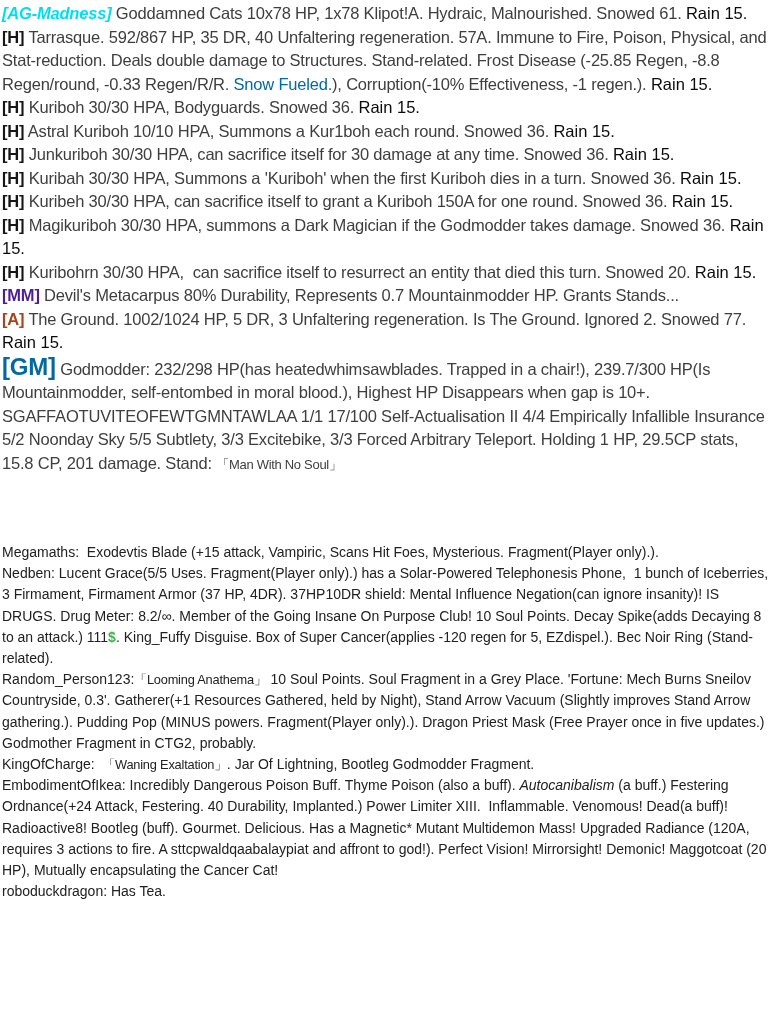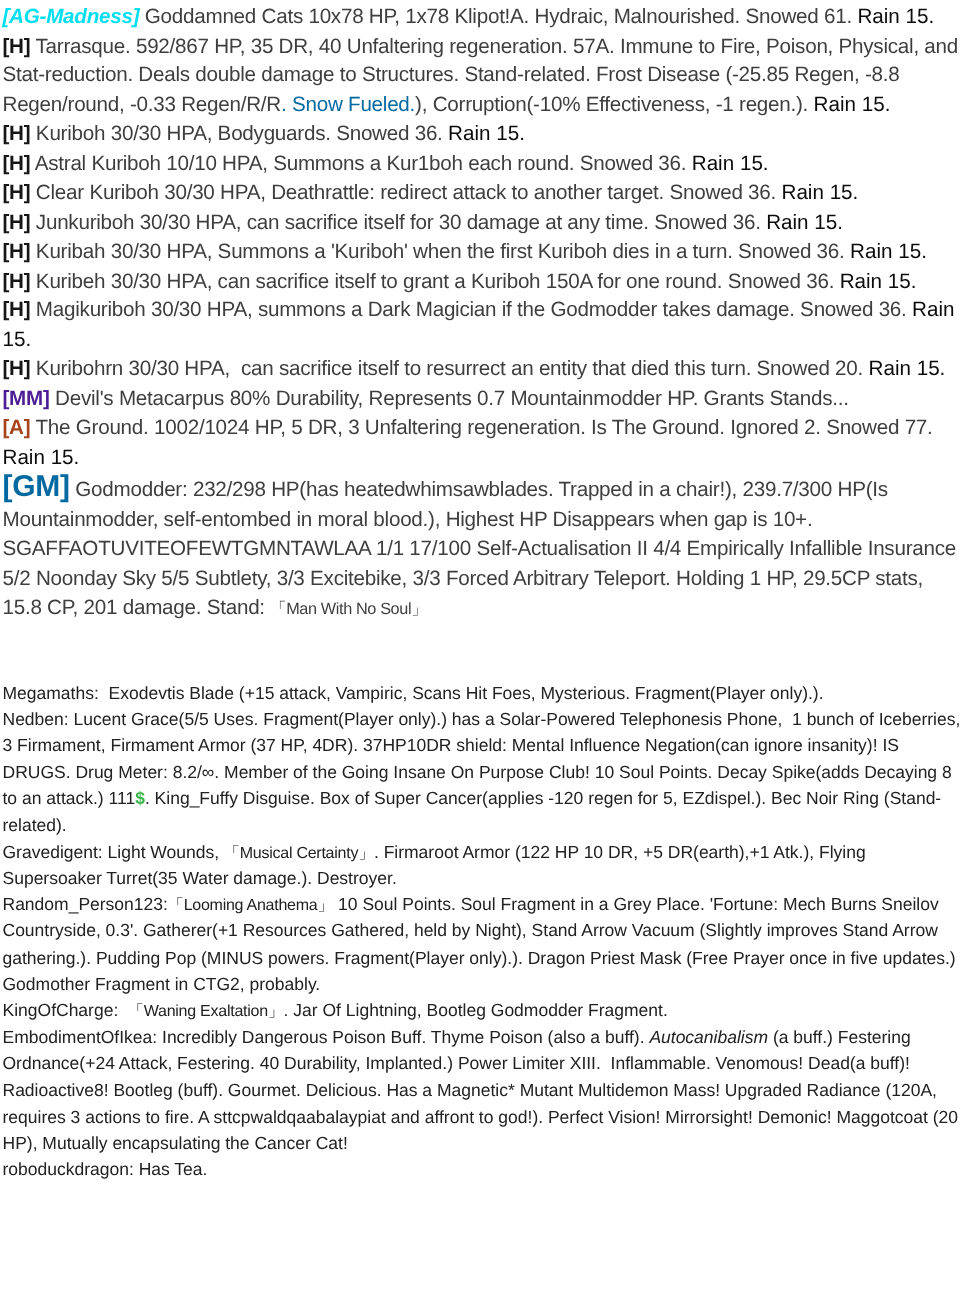--- a/index.html
+++ b/index.html
@@ -15,21 +15,21 @@
   p{margin:0;white-space:pre-wrap;}
   
   .entities{
     font-size:16.5px;
     line-height:23.5px;
     color:#3e3e3e;
     letter-spacing:-0.2px;
   }
   
   .inventories{
-    margin-top:45px;
+    margin-top:66px;
     font-size:14px;
     line-height:21.2px;
     color:#212121;
     letter-spacing:0;
   }
   
   .seg-tag-ag{color:#00dff2;font-weight:bold;font-style:italic;}
   .seg-tag-h{color:#161616;font-weight:bold;}
   .seg-tag-mm{color:#4c1d95;font-weight:bold;}
   .seg-tag-a{color:#a8431c;font-weight:bold;}
@@ -45,32 +45,30 @@
 </style>
 </head>
 <body>
 
 <div>
   <div id="entities" class="entities">
       <p><span class="seg-tag-ag">[AG-Madness]</span><span class="seg-body"> Goddamned Cats 10x78 HP, 1x78 Klipot!A. Hydraic, Malnourished. Snowed 61. </span><span class="seg-rain">Rain 15.</span></p>
       <p><span class="seg-tag-h">[H]</span><span class="seg-body"> Tarrasque. 592/867 HP, 35 DR, 40 Unfaltering regeneration. 57A. Immune to Fire, Poison, Physical, and Stat-reduction. Deals double damage to Structures. Stand-related. Frost Disease (-25.85 Regen, -8.8 Regen/round, -0.33 Regen/R/R</span><span class="seg-snow">. Snow Fueled.</span><span class="seg-body">), Corruption(-10% Effectiveness, -1 regen.). </span><span class="seg-rain">Rain 15.</span></p>
       <p><span class="seg-tag-h">[H]</span><span class="seg-body"> Kuriboh 30/30 HPA, Bodyguards. Snowed 36. </span><span class="seg-rain">Rain 15.</span></p>
       <p><span class="seg-tag-h">[H]</span><span class="seg-body"> Astral Kuriboh 10/10 HPA, Summons a Kur1boh each round. Snowed 36. </span><span class="seg-rain">Rain 15.</span></p>
-      <p><span class="seg-tag-h">[H]</span><span class="seg-body"> Clear Kuriboh 30/30 HPA, Deathrattle: redirect attack to another target. Snowed 36. </span><span class="seg-rain">Rain 15.</span></p>
       <p><span class="seg-tag-h">[H]</span><span class="seg-body"> Junkuriboh 30/30 HPA, can sacrifice itself for 30 damage at any time. Snowed 36. </span><span class="seg-rain">Rain 15.</span></p>
       <p><span class="seg-tag-h">[H]</span><span class="seg-body"> Kuribah 30/30 HPA, Summons a 'Kuriboh' when the first Kuriboh dies in a turn. Snowed 36. </span><span class="seg-rain">Rain 15.</span></p>
       <p><span class="seg-tag-h">[H]</span><span class="seg-body"> Kuribeh 30/30 HPA, can sacrifice itself to grant a Kuriboh 150A for one round. Snowed 36. </span><span class="seg-rain">Rain 15.</span></p>
       <p><span class="seg-tag-h">[H]</span><span class="seg-body"> Magikuriboh 30/30 HPA, summons a Dark Magician if the Godmodder takes damage. Snowed 36. </span><span class="seg-rain">Rain 15.</span></p>
       <p><span class="seg-tag-h">[H]</span><span class="seg-body"> Kuribohrn 30/30 HPA,  can sacrifice itself to resurrect an entity that died this turn. Snowed 20. </span><span class="seg-rain">Rain 15.</span></p>
       <p><span class="seg-tag-mm">[MM]</span><span class="seg-body"> Devil's Metacarpus 80% Durability, Represents 0.7 Mountainmodder HP. Grants Stands...</span></p>
       <p><span class="seg-tag-a">[A]</span><span class="seg-body"> The Ground. 1002/1024 HP, 5 DR, 3 Unfaltering regeneration. Is The Ground. Ignored 2. Snowed 77. </span><span class="seg-rain">Rain 15.</span></p>
       <p><span class="seg-tag-gm">[GM]</span><span class="seg-body"> Godmodder: 232/298 HP(has heatedwhimsawblades. Trapped in a chair!), 239.7/300 HP(Is Mountainmodder, self-entombed in moral blood.), Highest HP Disappears when gap is 10+.  SGAFFAOTUVITEOFEWTGMNTAWLAA 1/1 17/100 Self-Actualisation II 4/4 Empirically Infallible Insurance  5/2 Noonday Sky 5/5 Subtlety, 3/3 Excitebike, 3/3 Forced Arbitrary Teleport. Holding 1 HP, 29.5CP stats, 15.8 CP, 201 damage. Stand: </span><span class="seg-bracket">「Man With No Soul」</span></p>
     </div>
   <div id="inventories" class="inventories">
       <p><span class="seg-inv">Megamaths:  Exodevtis Blade (+15 attack, Vampiric, Scans Hit Foes, Mysterious. Fragment(Player only).).</span></p>
       <p><span class="seg-inv">Nedben: Lucent Grace(5/5 Uses. Fragment(Player only).) has a Solar-Powered Telephonesis Phone,  1 bunch of Iceberries, 3 Firmament, Firmament Armor (37 HP, 4DR). 37HP10DR shield: Mental Influence Negation(can ignore insanity)! IS DRUGS. Drug Meter: 8.2/∞. Member of the Going Insane On Purpose Club! 10 Soul Points. Decay Spike(adds Decaying 8 to an attack.) 111</span><span class="seg-money">$</span><span class="seg-inv">. King_Fuffy Disguise. Box of Super Cancer(applies -120 regen for 5, EZdispel.). Bec Noir Ring (Stand-related).</span></p>
-      <p><span class="seg-inv">Gravedigent: Light Wounds, </span><span class="seg-bracket-sm">「Musical Certainty」</span><span class="seg-inv">. Firmaroot Armor (122 HP 10 DR, +5 DR(earth),+1 Atk.), Flying Supersoaker Turret(35 Water damage.). Destroyer.</span></p>
       <p><span class="seg-inv">Random_Person123:</span><span class="seg-bracket-sm">「Looming Anathema」</span><span class="seg-inv"> 10 Soul Points. Soul Fragment in a Grey Place. 'Fortune: Mech Burns Sneilov Countryside, 0.3'. Gatherer(+1 Resources Gathered, held by Night), Stand Arrow Vacuum (Slightly improves Stand Arrow gathering.). Pudding Pop (MINUS powers. Fragment(Player only).). Dragon Priest Mask (Free Prayer once in five updates.) Godmother Fragment in CTG2, probably.</span></p>
       <p><span class="seg-inv">KingOfCharge:  </span><span class="seg-bracket-sm">「Waning Exaltation」</span><span class="seg-inv">. Jar Of Lightning, Bootleg Godmodder Fragment.</span></p>
       <p><span class="seg-inv">EmbodimentOfIkea: Incredibly Dangerous Poison Buff. Thyme Poison (also a buff). </span><span class="seg-italic">Autocanibalism</span><span class="seg-inv"> (a buff.) Festering Ordnance(+24 Attack, Festering. 40 Durability, Implanted.) Power Limiter XIII.  Inflammable. Venomous! Dead(a buff)! Radioactive8! Bootleg (buff). Gourmet. Delicious. Has a Magnetic* Mutant Multidemon Mass! Upgraded Radiance (120A, requires 3 actions to fire. A sttcpwaldqaabalaypiat and affront to god!). Perfect Vision! Mirrorsight! Demonic! Maggotcoat (20 HP), Mutually encapsulating the Cancer Cat!</span></p>
       <p><span class="seg-inv">roboduckdragon: Has Tea.</span></p>
     </div>
 </div>
 
 </body></html>

